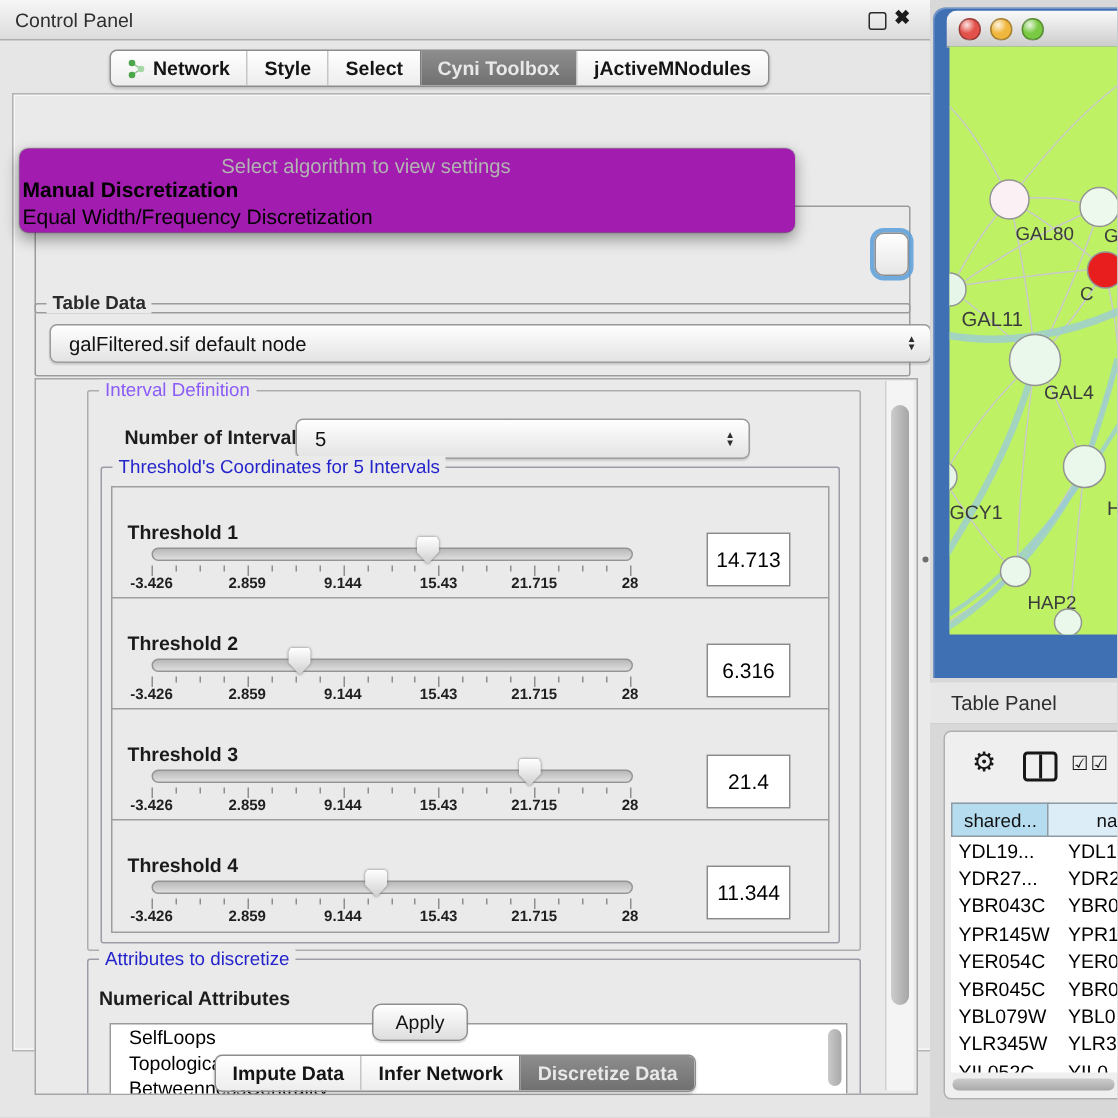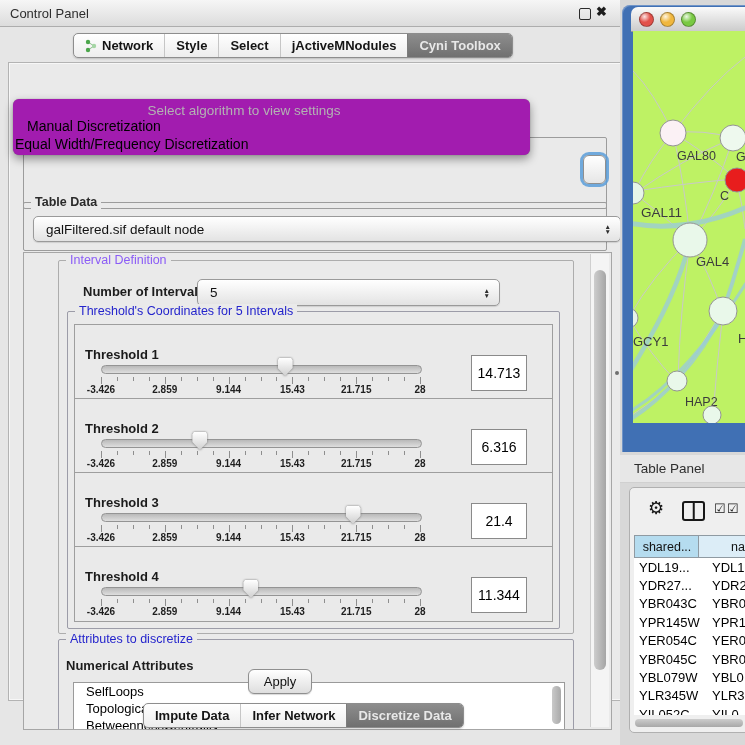--- a/index.html
+++ b/index.html
@@ -38,21 +38,21 @@
            font-size:6.5px;line-height:5px;color:#2d2d2d;}
 
   #algo-group{left:14px;top:74px;width:582px;height:70px;}
   #algo-combo-sliver{left:574px;top:92px;width:21px;height:27px;border:1px solid #8f8f8f;border-radius:6px;
                      background:linear-gradient(#ffffff,#e6e6e6);box-shadow:0 0 0 3px rgba(91,157,217,.85);}
 
   #algo-popup{left:13px;top:99px;width:517px;height:56px;background:#a21caf;border-radius:6px;
               box-shadow:0 4px 10px rgba(0,0,0,.4),0 0 1px rgba(0,0,0,.4);z-index:20;}
   #popup-placeholder{left:0;right:55px;top:4px;text-align:center;font-size:13.5px;color:#b3b3b3;}
   .popup-item{position:absolute;left:2px;font-size:14px;color:#000;}
-  .popup-item.b{font-weight:400;margin-left:12px;}
+  .popup-item.b{font-weight:700;}
 
   #tabledata-group{left:14px;top:139px;width:582px;height:47px;}
   #tabledata-combo{left:24px;top:153px;width:562px;height:24px;}
 
   #scroll-area{left:14px;top:189px;width:587px;height:476px;border:1px solid #a6a6a6;background:#eaeaea;overflow:hidden;}
 
   #interval-group{left:34px;top:7px;width:514px;height:372px;border-color:#adadad;}
   #num-intervals-label{left:24px;top:23px;font-size:13px;font-weight:700;color:#1d1d1d;}
   #num-intervals-combo{left:138px;top:18px;width:277px;height:25px;}
   #thresh-group{left:8px;top:50px;width:491px;height:316px;border-color:#9c9ca8;}
@@ -134,25 +134,25 @@
             <circle cx="9" cy="7" r="2.2" fill="#a5d6a5"></circle>
           </svg>
           <span>Network</span>
         </div>
         <div class="seg">
           <span>Style</span>
         </div>
         <div class="seg">
           <span>Select</span>
         </div>
-        <div class="seg">
-          <span>jActiveMNodules</span>
-        </div>
         <div class="seg sel">
           <span>Cyni Toolbox</span>
+        </div>
+        <div class="seg">
+          <span>jActiveMNodules</span>
         </div>
       </div>
 
     <div class="abs" id="outer-panel">
 
       <div class="group" id="algo-group">
         <span class="gtitle dim">Discretization Algorithm</span>
       </div>
       <div class="abs" id="algo-combo-sliver"></div>
 

